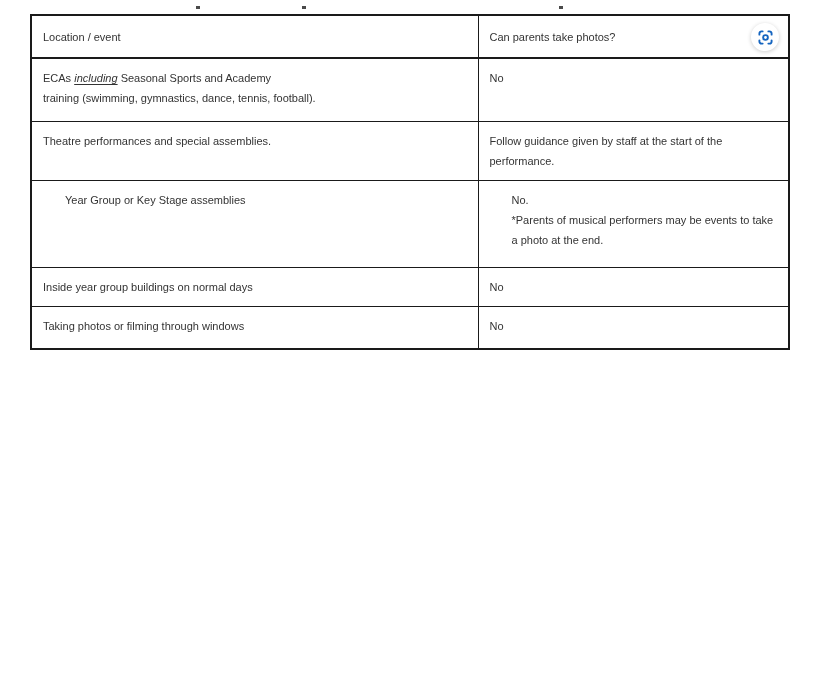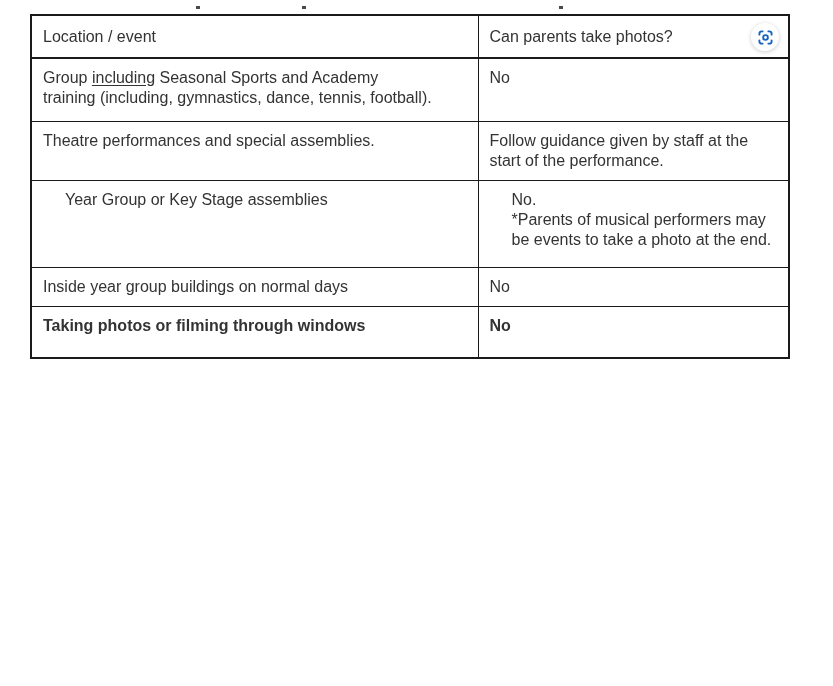--- a/index.html
+++ b/index.html
@@ -20,21 +20,21 @@
   .artifact-dot{
     position:absolute;width:4px;height:3px;top:6px;
     background:var(--artifact-gray);
   }
   table.perm{
     position:absolute;left:30px;top:14px;
     width:758px;
     border-collapse:collapse;
     table-layout:fixed;
     border:2px solid var(--border-black);
-    font-size:16px;line-height:20px;
+    font-size:11px;line-height:20px;
   }
   col.c-loc{width:447px;}
   col.c-photo{width:311px;}
   th,td{
     border:1.5px solid var(--border-black);
     vertical-align:top;
     text-align:left;
     padding:9px 12px 9px 11px;
     font-weight:normal;
   }
@@ -46,22 +46,22 @@
   }
   tr.r1 td{height:106px;}
   tr.r2 td{height:56px;}
   tr.r3 td{height:63px;}
   tr.r4 td{height:57px;}
   tr.r5 td{height:57px;}
   tr.r6 td{height:87px;padding-left:33px;}
   tr.r7 td{height:45px;}
   tr.r8 td{height:37px;margin-top:40px;}
   tr.r9 td{height:57px;}
-  tr.r10 td{height:52px;font-weight:bold;}
-  .u{text-decoration:underline;text-underline-offset:2px;}
+  tr.r10 td{height:43px;}
+  .u{text-decoration:underline;text-underline-offset:2px;font-style:italic;}
   .capture-btn{
     position:absolute;top:7px;right:9px;
     width:28px;height:28px;border-radius:50%;
     background:#ffffff;
     box-shadow:0 1px 4px rgba(0,0,0,0.20);
     display:flex;align-items:center;justify-content:center;
     cursor:pointer;
   }
   .capture-btn svg{display:block;}
   .capture-btn .stk{
@@ -97,22 +97,22 @@
               <path class="stk" d="M8.4 19.7 H7 A2.7 2.7 0 0 1 4.3 17 V15.6"></path>
               <circle class="stk" cx="12" cy="12" r="3"></circle>
             </svg>
           </span>
         </th>
       </tr>
     </thead>
     <tbody>
       <tr class="r3">
         <td>
-          <div><span>Group </span><span class="u">including</span><span> Seasonal Sports and Academy</span></div>
-          <div>training (including, gymnastics, dance, tennis, football).</div>
+          <div><span>ECAs </span><span class="u">including</span><span> Seasonal Sports and Academy</span></div>
+          <div>training (swimming, gymnastics, dance, tennis, football).</div>
         </td>
         <td><span>No</span></td>
       </tr>
       <tr class="r5">
         <td><span>Theatre performances and special assemblies.</span></td>
         <td><span>Follow guidance given by staff at the start of the performance.</span></td>
       </tr>
       <tr class="r6">
         <td><span>Year Group or Key Stage assemblies</span></td>
         <td>

